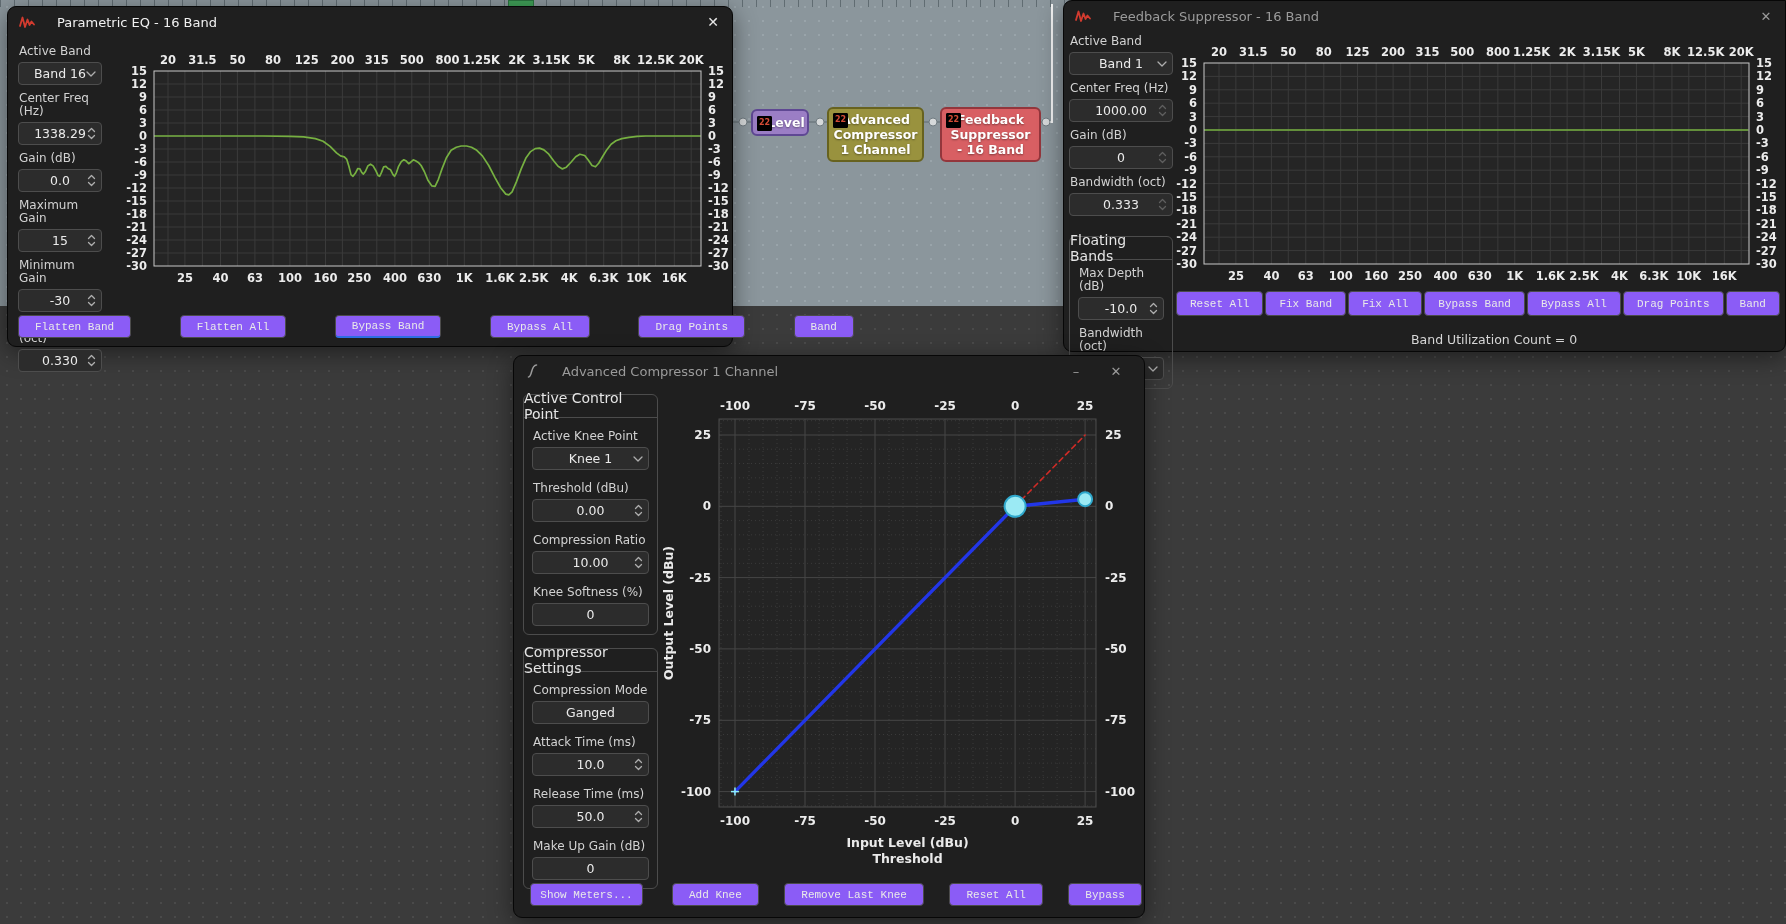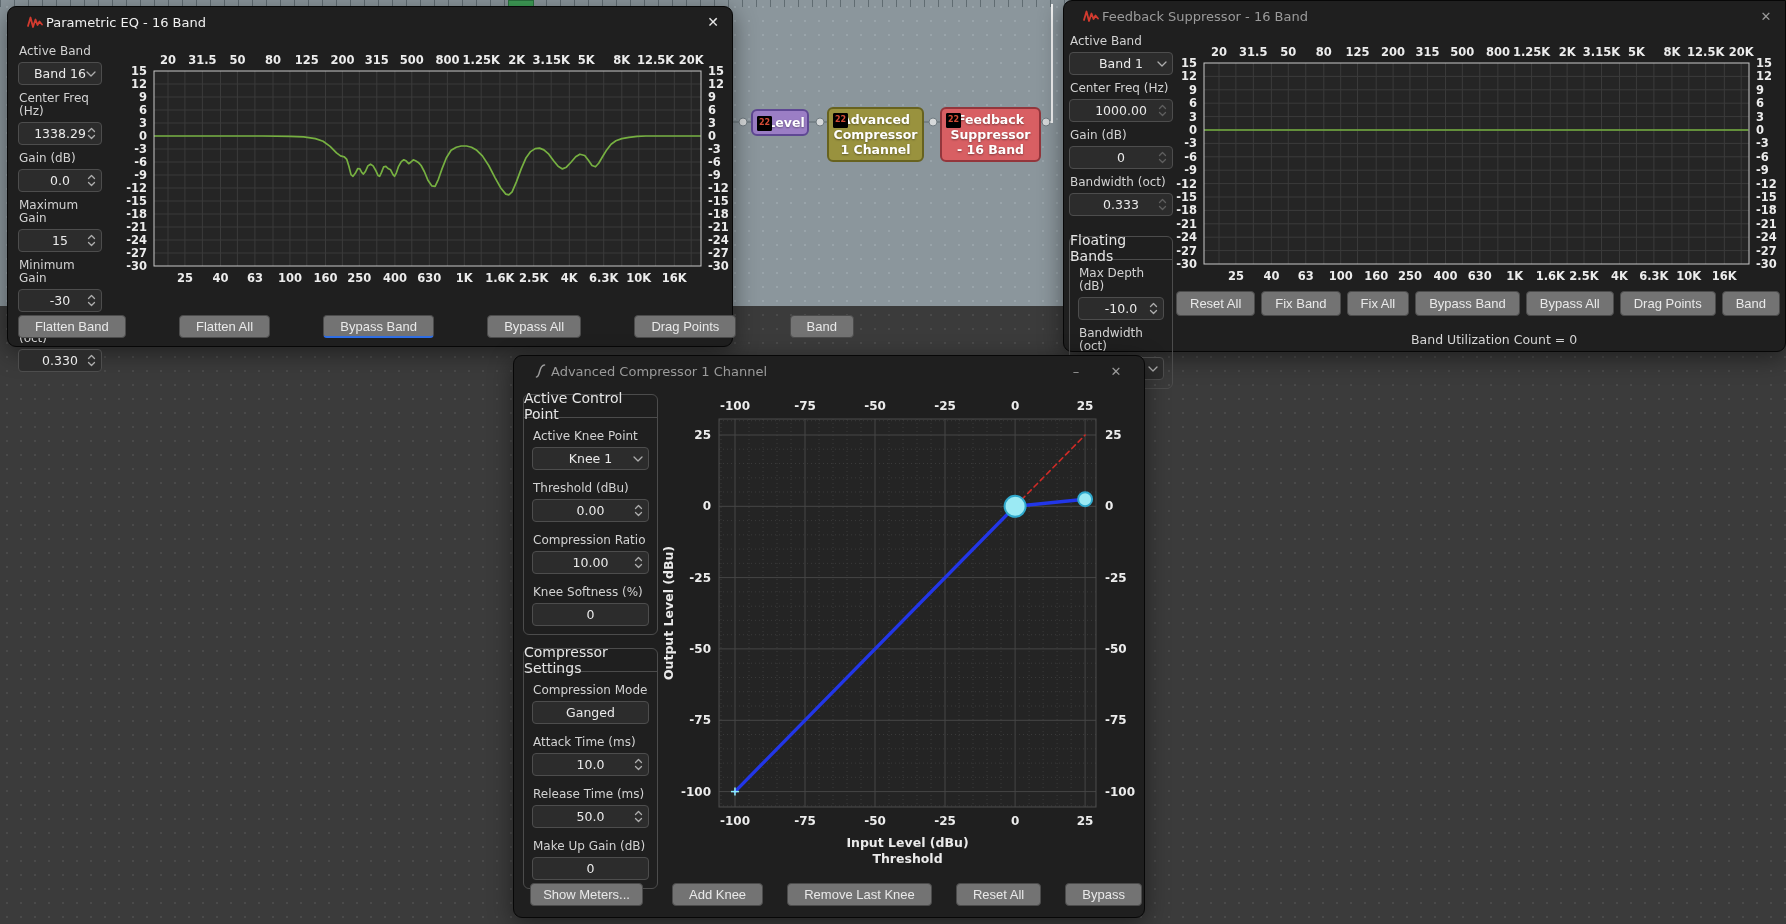--- a/index.html
+++ b/index.html
@@ -25,21 +25,21 @@
   .block-comp{left:827px;top:107px;width:97px;height:55px;background:#99923e;border:2px solid #67621f;}
   .block-fbs{left:940px;top:107px;width:101px;height:55px;background:#d85f63;border:2px solid #93363c;}
   .badge{position:absolute;left:4px;top:4px;width:13px;height:13px;background:#000000;border:1px solid #000;
     color:#d24b35;font-size:8px;font-weight:700;line-height:12px;text-align:center;border-radius:1px;text-shadow:none;}
   .block-level .badge{top:5px;}
   .window{position:absolute;background:#1f1f1f;border:1px solid #070707;border-radius:9px;
     box-shadow:0 6px 24px rgba(0,0,0,.45);box-sizing:border-box;}
   .w-eq{left:7px;top:6px;width:726px;height:341px;z-index:2;}
   .w-fbs{left:1063px;top:0;width:723px;height:352px;z-index:2;border-top-right-radius:0;}
   .w-comp{left:513px;top:355px;width:632px;height:563px;z-index:3;}
-  .titlebar{position:absolute;left:8px;top:0;right:0;height:30px;display:flex;align-items:center;gap:3px;padding-left:11px;}
+  .titlebar{position:absolute;left:0;top:0;right:0;height:30px;display:flex;align-items:center;gap:22px;padding-left:11px;}
   .title{font-size:13px;color:#9b9b9b;}
   .t-active{color:#f1f1f1;}
   .wave-icon path{stroke:#d23b2f;stroke-width:1.8;fill:none;stroke-linejoin:round;stroke-linecap:round;}
   .comp-icon path{stroke:#9b9b9b;stroke-width:1.6;fill:none;stroke-linecap:round;}
   .wbtn{position:absolute;top:5px;width:20px;height:20px;display:flex;align-items:center;justify-content:center;
     font-size:13px;color:#9b9b9b;}
   .w-eq .close{right:9px;color:#e8e8e8;font-size:14px;}
   .w-fbs .close{right:9px;}
   .w-comp .close{right:18px;}
   .w-comp .minimize{right:58px;}
@@ -63,23 +63,23 @@
   .section > .flabel:first-child{margin-top:0;}
   .ctrl{position:relative;height:21px;background:#2c2c2c;border:1px solid #4d4d4d;border-radius:4px;
     display:flex;align-items:center;justify-content:center;color:#eaeaea;font-size:12.5px;margin-top:4px;flex:none;}
   .ctrl .arr{position:absolute;right:5px;color:#aeaeae;display:flex;}
   .ctrl .arr path{stroke:currentColor;stroke-width:1.3;fill:none;stroke-linecap:round;stroke-linejoin:round;}
   .ctrl.dim .arr{color:#5f5f5f;}
   .btnrow{position:absolute;display:flex;justify-content:space-between;}
   .btnrow-eq{left:10px;top:308px;width:836px;}
   .btnrow-fbs{left:112px;top:290px;width:604px;}
   .btnrow-comp{left:158px;top:527px;width:470px;}
-  .btn{box-sizing:border-box;height:23px;background:#737373;border:1px solid #4b4b4b;border-radius:4px;
-    color:#e9e9e9;font-size:13px;padding:0 16px;display:flex;align-items:center;justify-content:center;
-    font-family:Liberation Sans, sans-serif;white-space:nowrap;}
+  .btn{box-sizing:border-box;height:23px;background:#8b5cf6;border:1px solid #4b4b4b;border-radius:4px;
+    color:#e9e9e9;font-size:11px;padding:0 16px;display:flex;align-items:center;justify-content:center;
+    font-family:Liberation Mono, monospace;white-space:nowrap;}
   .btnrow-fbs .btn{height:25px;padding:0 13px;}
   .btn.accent{border-bottom:2px solid #2e6de4;}
   .btn-meters{position:absolute;left:16px;top:527px;width:113px;}
   .fbs-caption{position:absolute;left:347px;top:331px;font-size:12.5px;color:#d6d6d6;}
 </style>
 </head>
 <body>
 
 <div class="screen">
 

